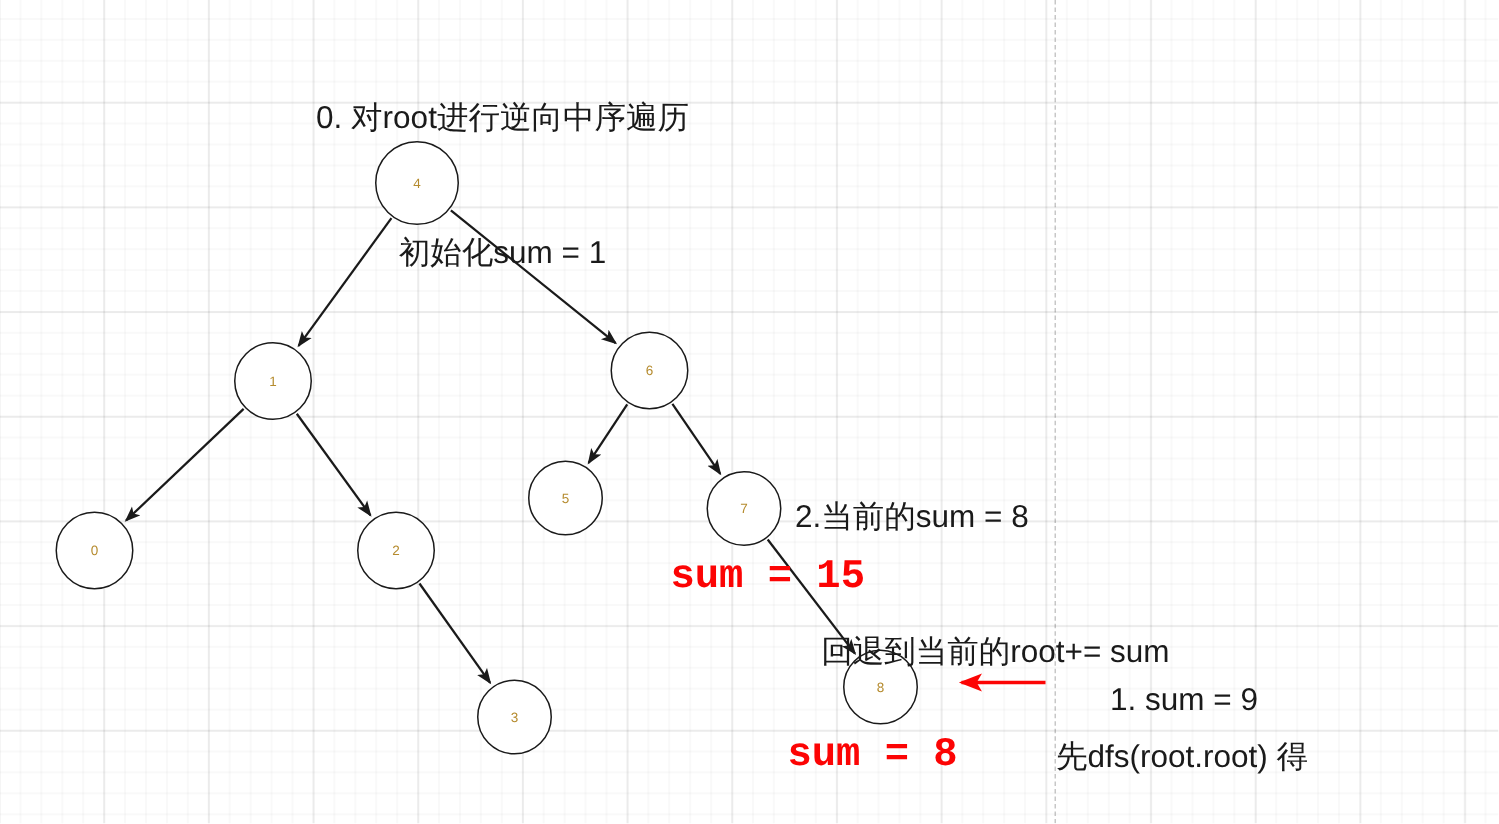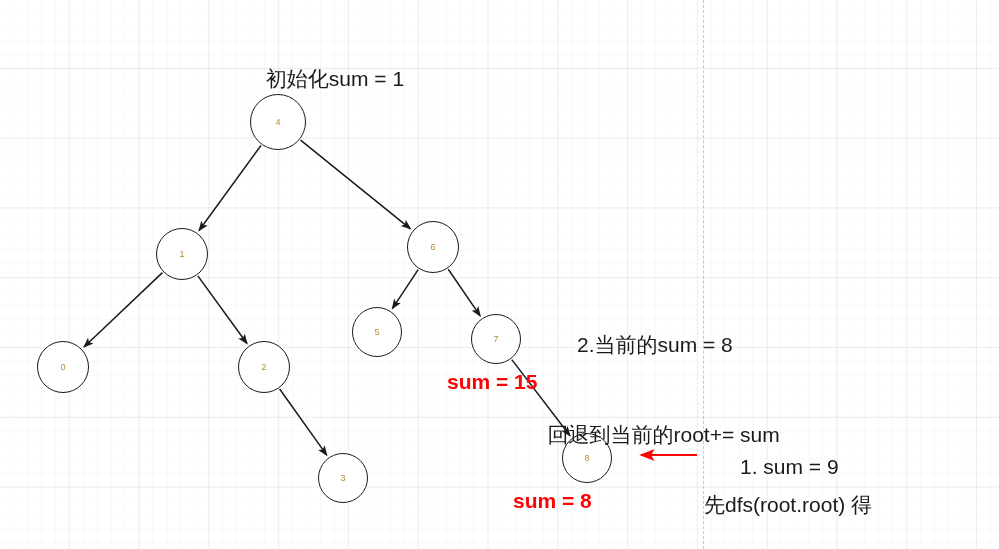--- a/index.html
+++ b/index.html
@@ -46,30 +46,29 @@
     color: #b58b2e;
     font-family: "Liberation Sans", "DejaVu Sans", sans-serif;
   }
   .note {
     position: absolute;
     color: #1a1a1a;
     font-size: 21px;
     line-height: 30px;
     white-space: pre;
     font-family: "Liberation Sans", "DejaVu Sans", sans-serif;
-    text-align: center;
   }
   .note.center { text-align: center; }
   .sum-label {
     position: absolute;
     color: #fc0404;
-    font-size: 21px;
+    font-size: 27px;
     font-weight: bold;
     white-space: pre;
-    font-family: Liberation Sans, sans-serif;
+    font-family: Liberation Mono, monospace;
   }
   .pagebreak {
     position: absolute;
     top: 0;
     height: 549px;
     width: 0;
     border-left: 1px dashed rgba(0,0,0,0.22);
   }
 </style>
 </head>
@@ -123,35 +122,36 @@
     <span>7</span>
   </div>
   <div class="node" id="node-n3" style="left: 318px; top: 453px; width: 50px; height: 50px;">
     <span>3</span>
   </div>
   <div class="node" id="node-n8" style="left: 562px; top: 433px; width: 50px; height: 50px;">
     <span>8</span>
   </div>
 
   <div class="note center" style="left:160px; top:4px; width:350px;">
+    <div>0. 对root进行逆向中序遍历</div>
     <div>初始化sum = 1</div>
   </div>
 
   <div class="note" style="left:530px; top:270px;">
     <div>2.当前的sum = 8</div>
     <div>   回退到当前的root+= sum</div>
   </div>
 
   <div class="note" style="left:740px; top:392px;">
     <div>1. sum = 9</div>
   </div>
   <div class="note" style="left:704px; top:430px;">
     <div>先dfs(root.root) 得</div>
     
   </div>
   <div class="note" style="left:704px; top:502px;">
     
   </div>
 
   <div class="sum-label" id="sum-label-0" style="left: 447px; top: 370px;">sum = 15</div>
-  <div class="sum-label" id="sum-label-1" style="left: 513px; top: 489px;">sum = 8</div>
+  <div class="sum-label" id="sum-label-1" style="left: 525px; top: 489px;">sum = 8</div>
 
 </div>
 
 </body></html>

